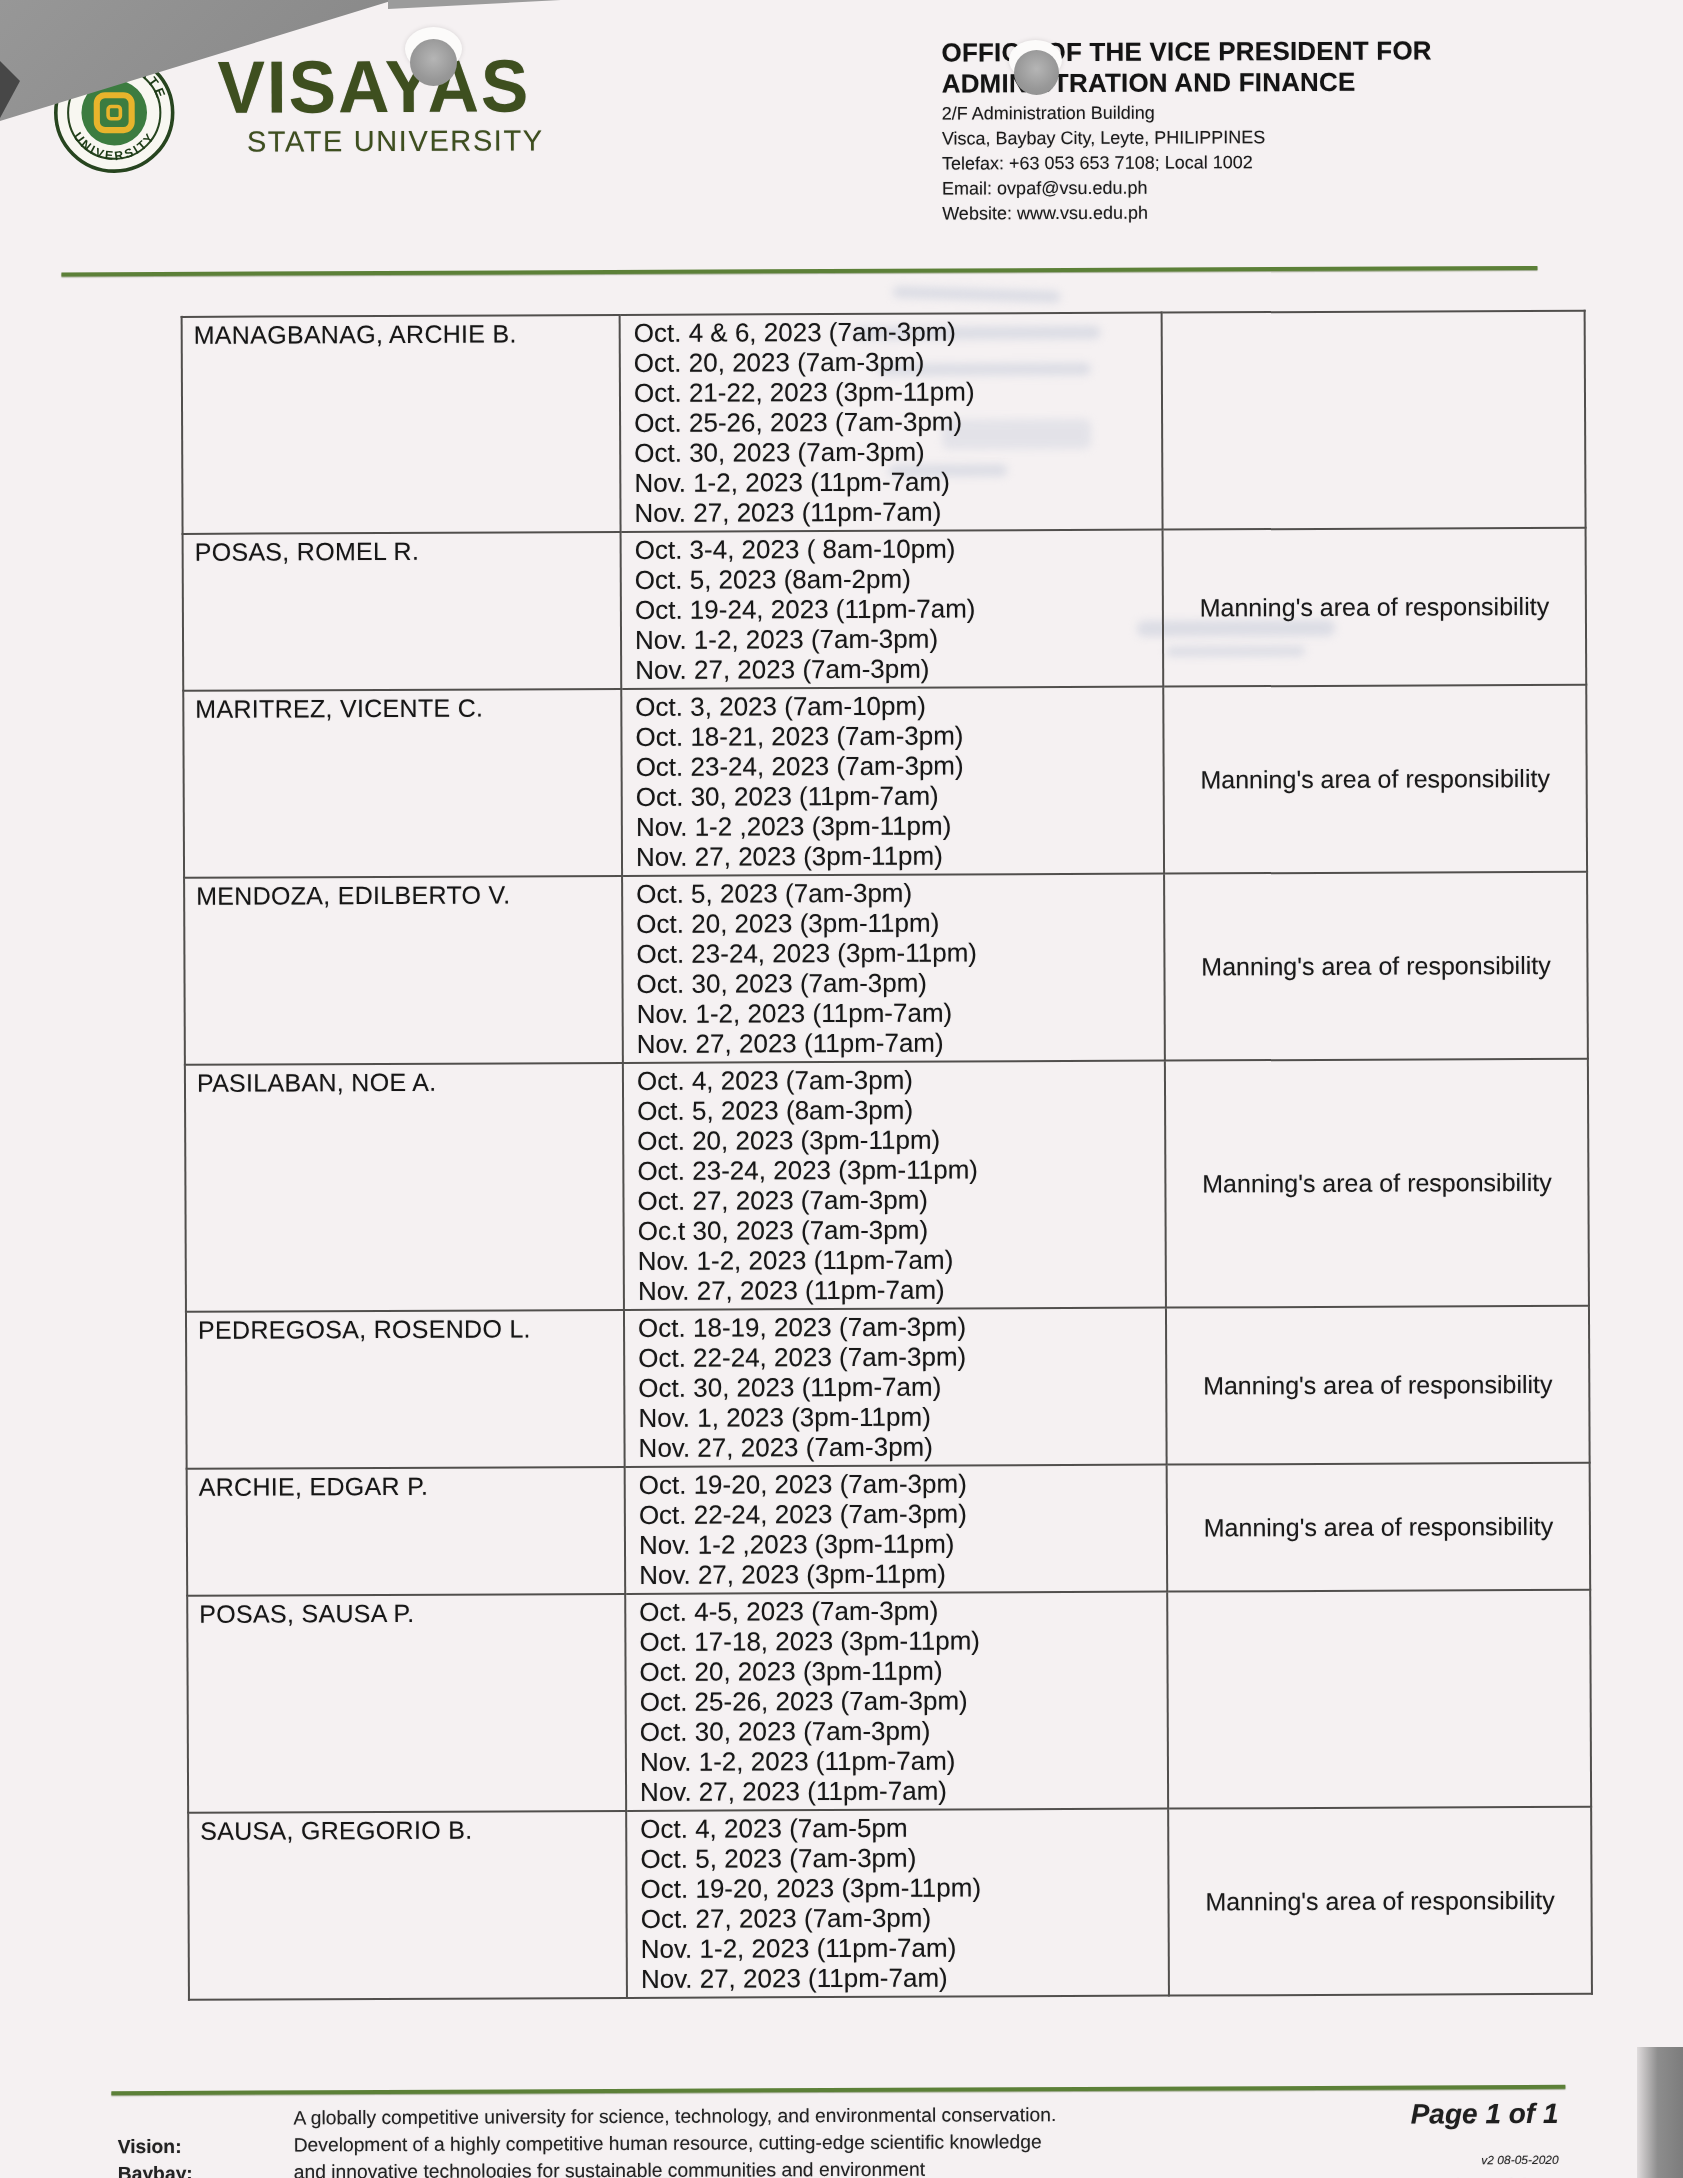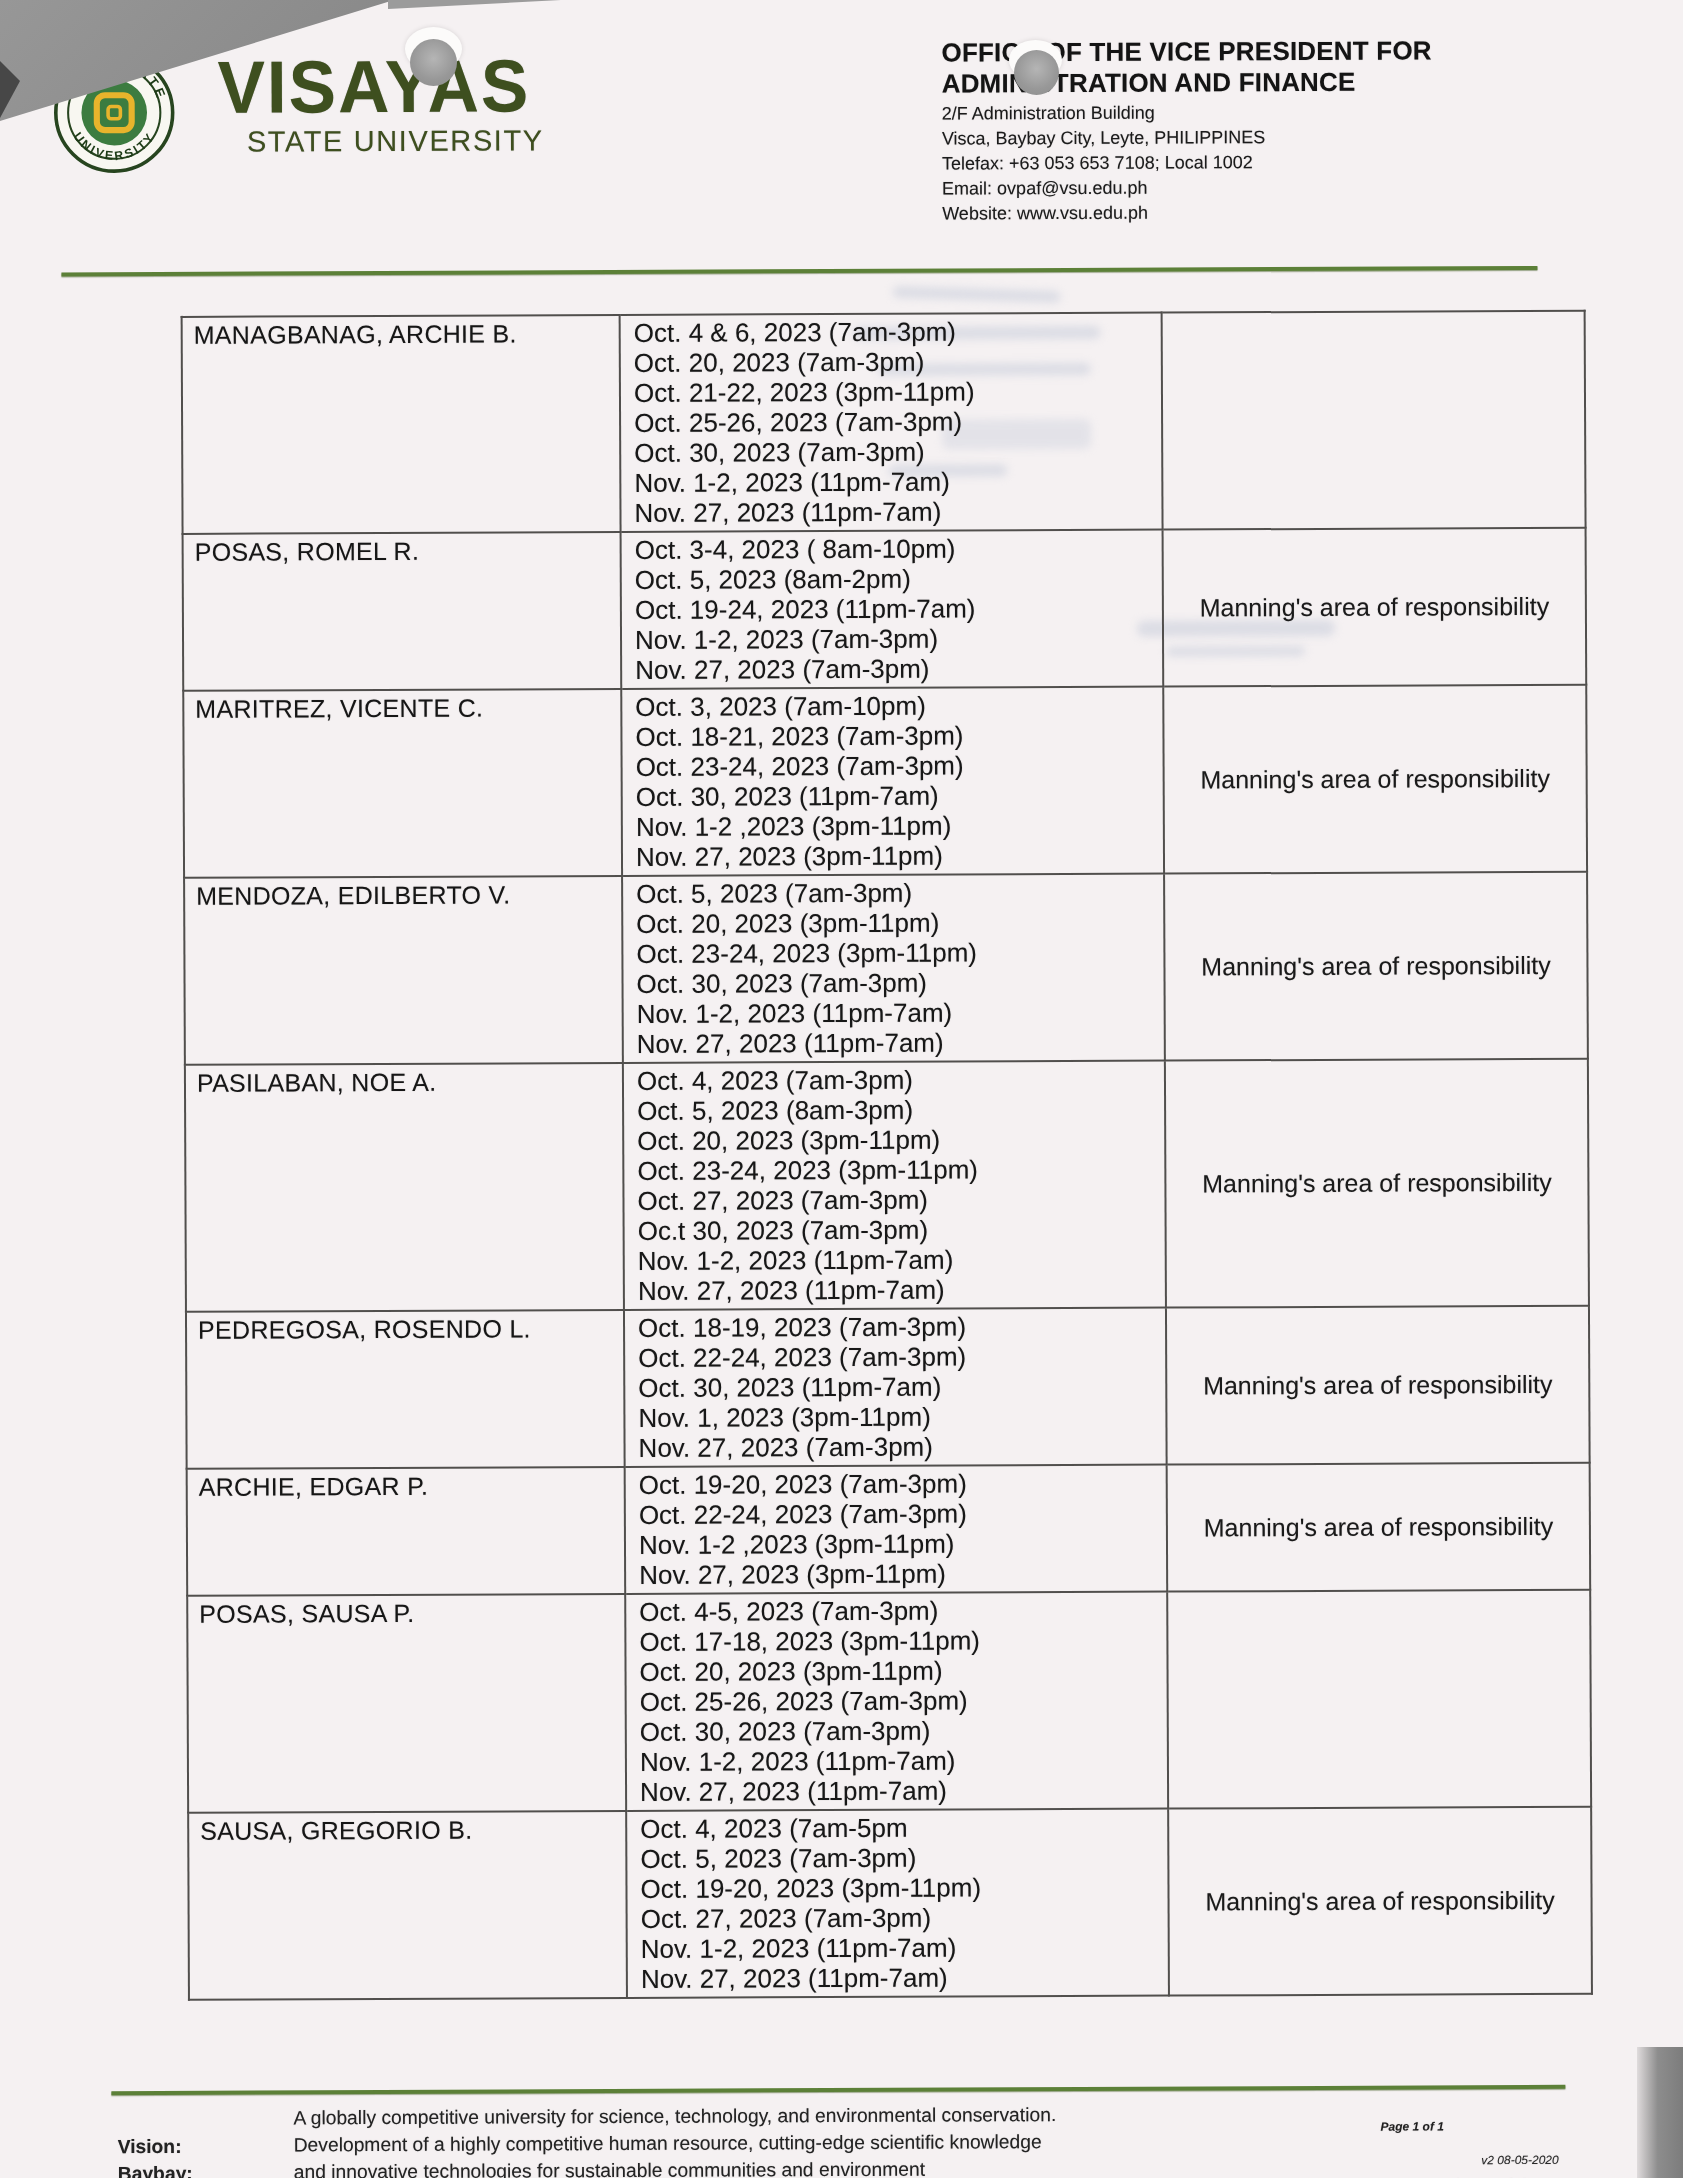--- a/index.html
+++ b/index.html
@@ -34,22 +34,22 @@
   .date-line{font-size:26px;line-height:30px;white-space:nowrap;color:#171717;}
   .resp-cell{width:419px;text-align:center;vertical-align:middle;
     font-size:25px;color:#1a1a1a;}
   .resp-cell span{white-space:nowrap;}
 
   
   .rule-bottom{position:absolute;left:107px;top:2088px;width:1454px;height:4px;
     background:#5c8038;box-shadow:0 1px 1px rgba(70,95,40,.5);}
   .f-label{position:absolute;left:113px;font-size:19.3px;font-weight:bold;color:#222;margin-top:28px;}
   .f-text{position:absolute;left:289px;font-size:19.3px;color:#232323;white-space:nowrap;}
-  .page-info{position:absolute;left:1376px;top:2101px;width:178px;text-align:left;
-    font-size:12px;font-style:italic;font-weight:600;color:#1f1f1f;margin-top:21px;}
+  .page-info{position:absolute;left:1376px;top:2101px;width:178px;text-align:right;
+    font-size:28px;font-style:italic;font-weight:600;color:#1f1f1f;}
   .form-code{position:absolute;left:1376px;top:2129px;width:178px;text-align:center;
     font-size:22px;font-weight:bold;letter-spacing:0.5px;color:#1a1a1a;margin-top:48px;}
   .form-version{position:absolute;left:1376px;top:2156px;width:178px;text-align:right;
     font-size:12px;font-style:italic;color:#2a2a2a;}
 
   
   .corner-wedge{position:absolute;left:0;top:0;width:394px;height:121px;
     background:linear-gradient(135deg,#979797,#868686);
     clip-path:polygon(0 0,100% 0,0 100%);}
   .corner-wedge-dark{position:absolute;left:0;top:61px;width:20px;height:57px;

